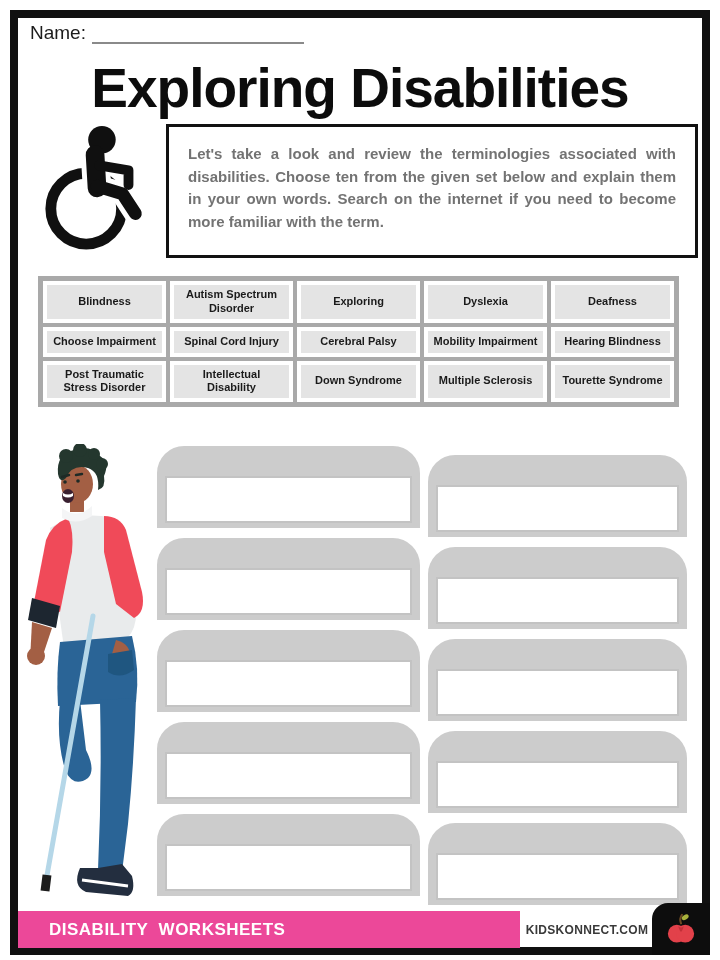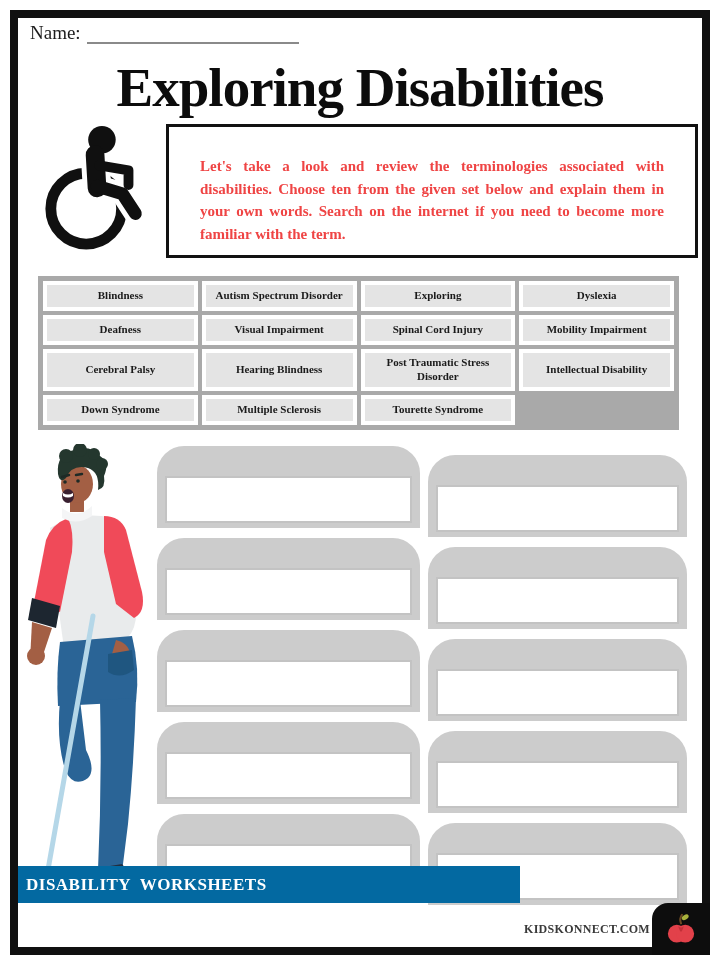--- a/index.html
+++ b/index.html
@@ -1,18 +1,18 @@
 <!DOCTYPE html>
 <html><head>
 <meta charset="utf-8">
 <style>
   html,body{margin:0;padding:0;background:#ffffff;}
   .page{
     position:relative; width:720px; height:960px; background:#ffffff;
-    font-family:Liberation Serif, serif; overflow:hidden;
+    font-family:Liberation Sans, sans-serif; overflow:hidden;
   }
   .frame{
     position:absolute; left:10px; top:10px; right:10px; bottom:5px;
     border:8px solid #101010; pointer-events:none; z-index:5;
   }
   
   .name-row{position:absolute; left:30px; top:22px; z-index:2; display:flex; align-items:flex-end;}
   .name-label{font-size:19px; color:#1c1c1c;}
   .name-line{display:inline-block; width:212px; border-bottom:2px solid #8a8a8a; height:20px; margin-left:6px;}
   
@@ -21,28 +21,28 @@
     font-size:55px; font-weight:bold; color:#0c0c0c; letter-spacing:-1px; z-index:2;
   }
   
   .wc-icon{position:absolute; left:40px; top:124px; width:118px; height:130px; z-index:2;}
   
   .instr-box{
     position:absolute; left:166px; top:124px; width:532px; height:134px;
     border:3px solid #111; box-sizing:border-box; padding:12px 15px 10px 15px; z-index:2; background:#fff;
   }
   .instr-text{
-    font-size:15px; font-weight:bold; color:#ef4444; line-height:1.5;
-    text-align:justify; margin:16px;
+    font-size:15px; font-weight:bold; color:#737373; line-height:1.5;
+    text-align:justify; margin:4px;
   }
   
   .term-grid{
     position:absolute; left:38px; top:276px; width:641px; box-sizing:border-box;
     background:#a9a9a9; padding:5px; display:grid;
-    grid-template-columns:repeat(4,1fr); gap:4px; z-index:2;
+    grid-template-columns:repeat(5,1fr); gap:4px; z-index:2;
   }
   .term-cell{
     background:#e4e4e4; border:4px solid #ffffff; box-sizing:border-box;
     display:flex; align-items:center; justify-content:center; text-align:center;
     font-size:11px; font-weight:bold; color:#1a1a1a; line-height:1.25;
     min-height:30px; padding:3px 5px;
   }
   
   .answers-col{position:absolute; z-index:1;}
   .answers-left{left:157px; top:446px; width:263px;}
@@ -52,22 +52,22 @@
     background:#cccccc; border-radius:27px 27px 0 0;
   }
   .slot-input{
     position:absolute; left:8px; right:8px; top:30px; bottom:5px;
     background:#ffffff; border:2px solid #c3c3c3;
   }
   
   .person{position:absolute; left:16px; top:444px; width:158px; height:462px; z-index:3;}
   
   .footer-bar{
-    position:absolute; left:18px; top:866px; width:502px; height:37px;
-    background:#0369a1; display:flex; align-items:center; padding-left:8px;
+    position:absolute; left:18px; top:911px; width:502px; height:37px;
+    background:#ec4899; display:flex; align-items:center; padding-left:31px;
     box-sizing:border-box; z-index:6;
   }
   .footer-title{color:#ffffff; font-size:17px; font-weight:bold; letter-spacing:0.5px; white-space:pre;}
   .site-text{
     position:absolute; left:522px; top:911px; width:130px; height:37px;
     display:flex; align-items:center; justify-content:center;
     font-size:12px; font-weight:600; color:#3a3a3a; letter-spacing:0.3px; z-index:6;
   }
   .corner-patch{
     position:absolute; left:652px; top:903px; width:58px; height:52px;
@@ -107,24 +107,24 @@
   <div class="instr-box">
     <p class="instr-text">Let's take a look and review the terminologies associated with disabilities. Choose ten from the given set below and explain them in your own words. Search on the internet if you need to become more familiar with the term.</p>
   </div>
 
   <div class="term-grid">
     <div class="term-cell">Blindness</div>
     <div class="term-cell">Autism Spectrum Disorder</div>
     <div class="term-cell">Exploring</div>
     <div class="term-cell">Dyslexia</div>
     <div class="term-cell">Deafness</div>
-    <div class="term-cell">Visual Impairment</div>
+    <div class="term-cell">Choose Impairment</div>
     <div class="term-cell">Spinal Cord Injury</div>
+    <div class="term-cell">Cerebral Palsy</div>
     <div class="term-cell">Mobility Impairment</div>
-    <div class="term-cell">Cerebral Palsy</div>
     <div class="term-cell">Hearing Blindness</div>
     <div class="term-cell">Post Traumatic Stress Disorder</div>
     <div class="term-cell">Intellectual Disability</div>
     <div class="term-cell">Down Syndrome</div>
     <div class="term-cell">Multiple Sclerosis</div>
     <div class="term-cell">Tourette Syndrome</div>
   </div>
 
   <svg class="person" viewBox="0 0 158 462" aria-hidden="true">
 

